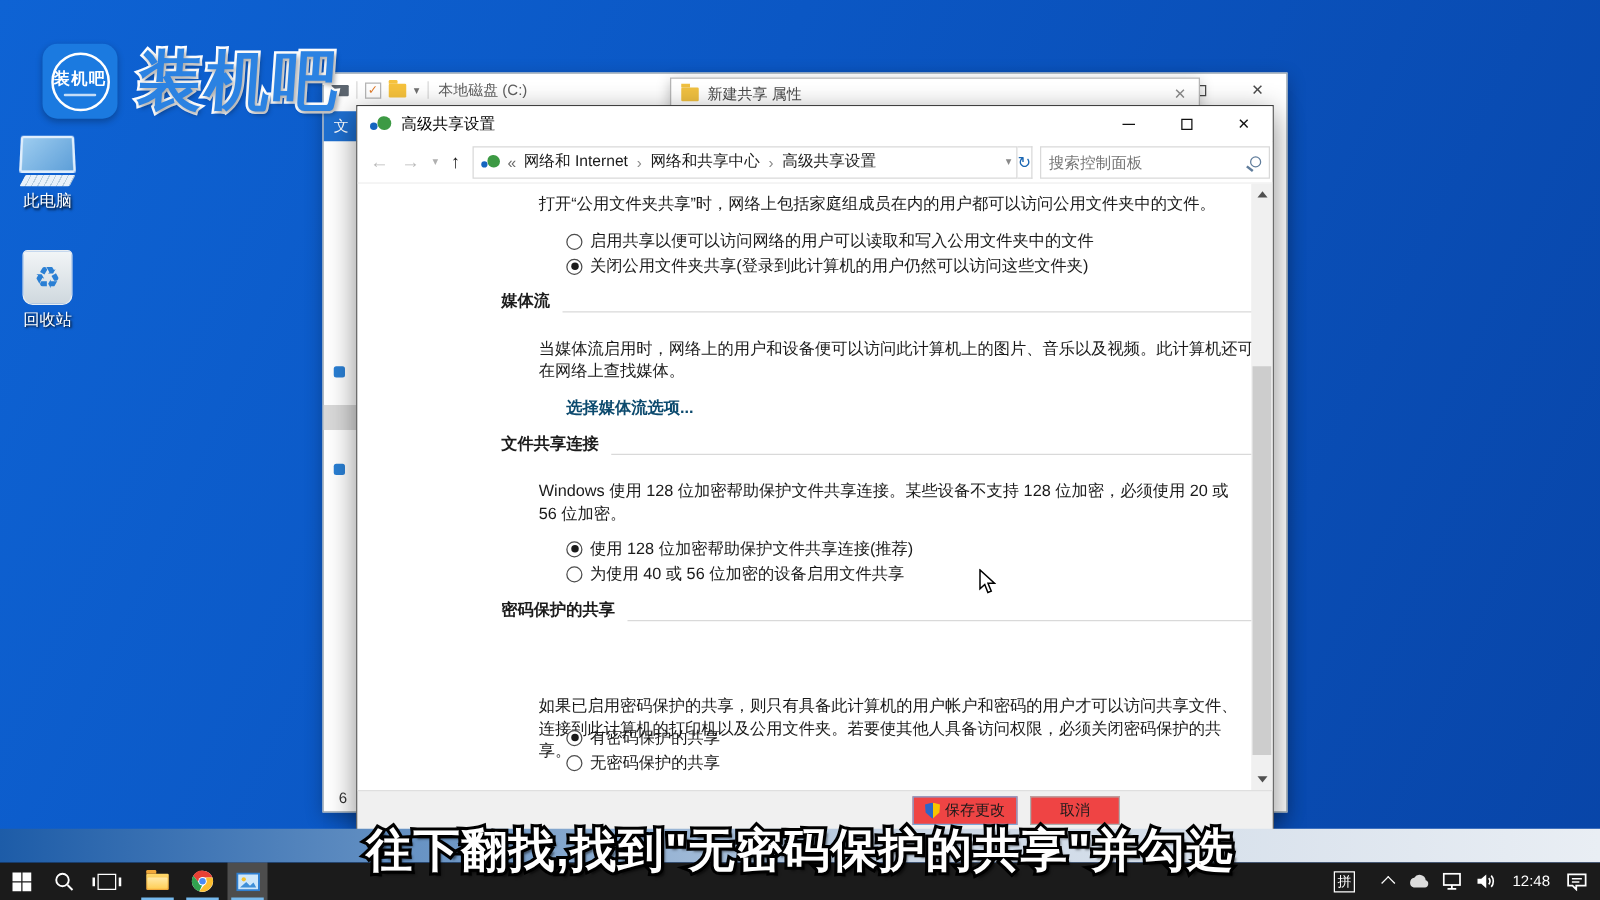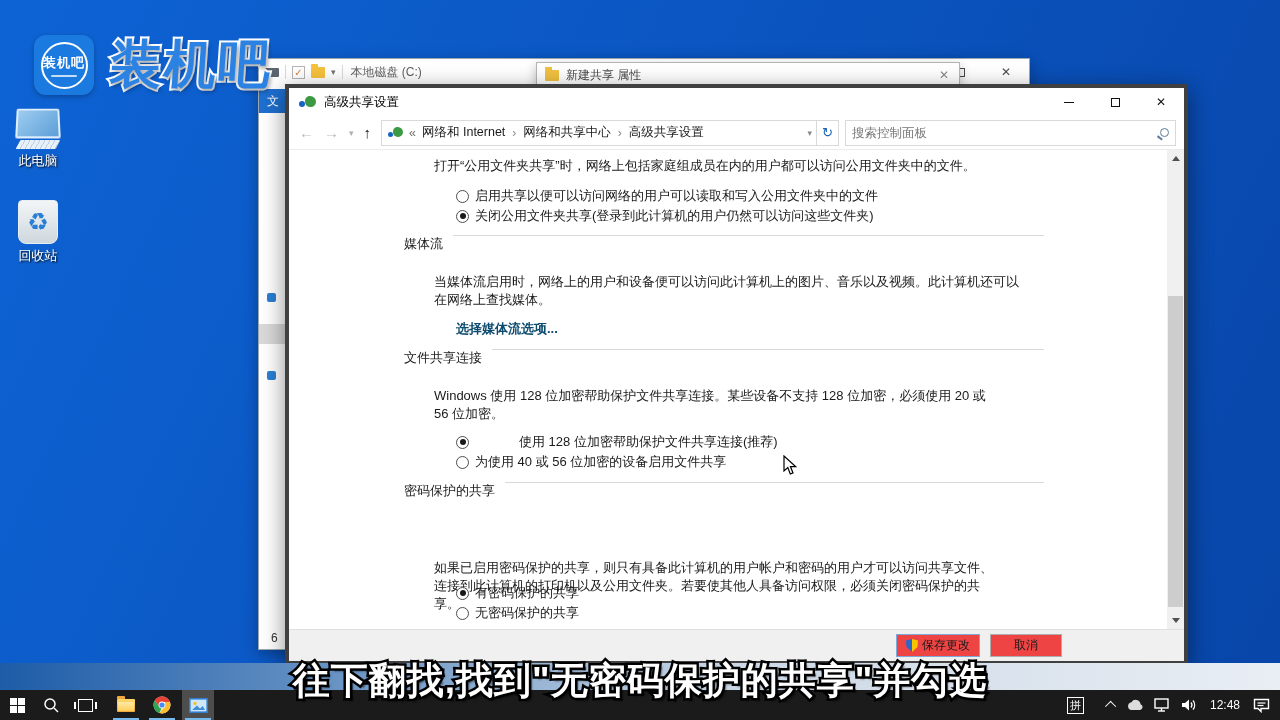--- a/index.html
+++ b/index.html
@@ -57,22 +57,22 @@
   
   .bgdlg { left:536px; top:62px; width:424px; height:120px; z-index:2;
            border:1px solid #b5b5b5; box-shadow:0 3px 10px rgba(0,0,0,.25); }
   .bgdlg-bar { height:24px; display:flex; align-items:center; padding:0 8px; }
   .bgdlg-folder { width:14px; height:11px; background:#f0c040; border-radius:1px; position:relative; margin-right:7px; }
   .bgdlg-folder:before { content:""; position:absolute; top:-3px; left:0; width:7px; height:3px; background:#f0c040; }
   .bgdlg-title { font-size:12px; color:#4a4a4a; flex:1; }
   .bgdlg-x { color:#8a8a8a; font-size:12px; margin-right:2px; }
 
   
-  .cpwin { left:285px; top:84px; width:903px; height:581px; z-index:3;
-           border:4px solid #404040; box-shadow:0 6px 22px rgba(0,0,0,.45); display:flex; flex-direction:column; }
+  .cpwin { left:285px; top:84px; width:734px; height:581px; z-index:3;
+           border:1px solid #404040; box-shadow:0 6px 22px rgba(0,0,0,.45); display:flex; flex-direction:column; }
   .cp-titlebar { height:28px; display:flex; align-items:center; padding-left:10px; position:relative; background:#fff; }
   .neticon { position:relative; width:18px; height:16px; margin-right:7px; }
   .neticon .b { position:absolute; left:0; top:7px; width:6px; height:6px; background:#1565c0; border-radius:50%; }
   .neticon .g { position:absolute; left:6px; top:2px; width:11px; height:11px; background:#3d9a44; border-radius:45% 55% 50% 50%; }
   .cp-title { font-size:12.5px; color:#000; }
   .cp-caps { position:absolute; right:0; top:0; height:28px; display:flex; }
   .cp-caps .cbtn { width:46px; display:flex; align-items:center; justify-content:center; color:#111; }
   .min-glyph { width:10px; height:1px; background:#111; display:block; }
   .max-glyph { width:9px; height:9px; border:1px solid #111; display:block; }
   .x-glyph { font-size:12px; }
@@ -91,21 +91,21 @@
   .addr-caret { margin-left:auto; color:#8a8a8a; font-size:9px; }
   .addr-refresh { width:22px; height:26px; border:1px solid #d9d9d9; border-left:none; display:flex; align-items:center; justify-content:center; color:#1a66b3; font-size:13px; }
   .search-box { margin-left:6px; flex:1; height:26px; border:1px solid #d9d9d9; display:flex; align-items:center; padding:0 6px; }
   .search-box input { border:none; outline:none; flex:1; font-size:12.5px; font-family:inherit; color:#444; background:transparent; }
   .search-box input::placeholder { color:#767676; }
   .mag { width:9px; height:9px; border:1.5px solid #5f7c9b; border-radius:50%; position:relative; flex:0 0 auto; }
   .mag:after { content:""; position:absolute; left:-4px; top:8px; width:6px; height:1.5px; background:#5f7c9b; transform:rotate(38deg); }
 
   .cp-content { position:relative; flex:1; background:#fff; overflow:hidden; font-size:13px; color:#1a1a1a; }
   .blk { position:absolute; line-height:18px; }
-  .sec-hdr { position:absolute; display:flex; align-items:flex-start; width:640px; }
+  .sec-hdr { position:absolute; display:flex; align-items:flex-end; width:640px;font-weight:bold; }
   .sec-hdr .txt { font-size:13px; color:#1c1c1c; white-space:nowrap; }
   .sec-hdr .rule { flex:1; height:1px; background:#d9d9d9; margin-left:10px; }
   .radio-row { position:absolute; display:flex; align-items:center; }
   .radio { width:13px; height:13px; border:1px solid #4d4d4d; border-radius:50%; margin-right:6px; flex:0 0 auto; background:#fff; position:relative; }
   .radio.checked:after { content:""; position:absolute; left:2.5px; top:2.5px; width:6px; height:6px; background:#1a1a1a; border-radius:50%; }
   .cp-link { color:#0c4a6e;font-weight:bold; }
 
   
   .sbar { position:absolute; right:0; top:0; width:17px; height:100%; background:#f0f0f0; }
   .sbar .arr { position:absolute; left:0; width:17px; height:17px; display:flex; align-items:center; justify-content:center; }
@@ -274,21 +274,21 @@
         <span class="rule"></span>
     </div>
     <div class="blk" style="left:145px; top:123px; width:592px;">当媒体流启用时，网络上的用户和设备便可以访问此计算机上的图片、音乐以及视频。此计算机还可以在网络上查找媒体。</div>
     <div class="blk cp-link" style="left:167px; top:170px;">选择媒体流选项...</div>
 
     <div class="sec-hdr" style="left:115px; top:199px;">
       <span class="txt">文件共享连接</span>
         <span class="rule"></span>
     </div>
     <div class="blk" style="left:145px; top:237px; width:565px;">Windows 使用 128 位加密帮助保护文件共享连接。某些设备不支持 128 位加密，必须使用 20 或 56 位加密。</div>
-    <div class="radio-row" style="left:167px; top:283px;gap:44px;">
+    <div class="radio-row" style="left:167px; top:283px;">
       <span class="radio checked"></span>
       <span>使用 128 位加密帮助保护文件共享连接(推荐)</span>
     </div>
     <div class="radio-row" style="left:167px; top:303px;">
       <span class="radio"></span>
       <span>为使用 40 或 56 位加密的设备启用文件共享</span>
     </div>
 
     <div class="sec-hdr" style="left:115px; top:332px;">
       <span class="txt">密码保护的共享</span>

